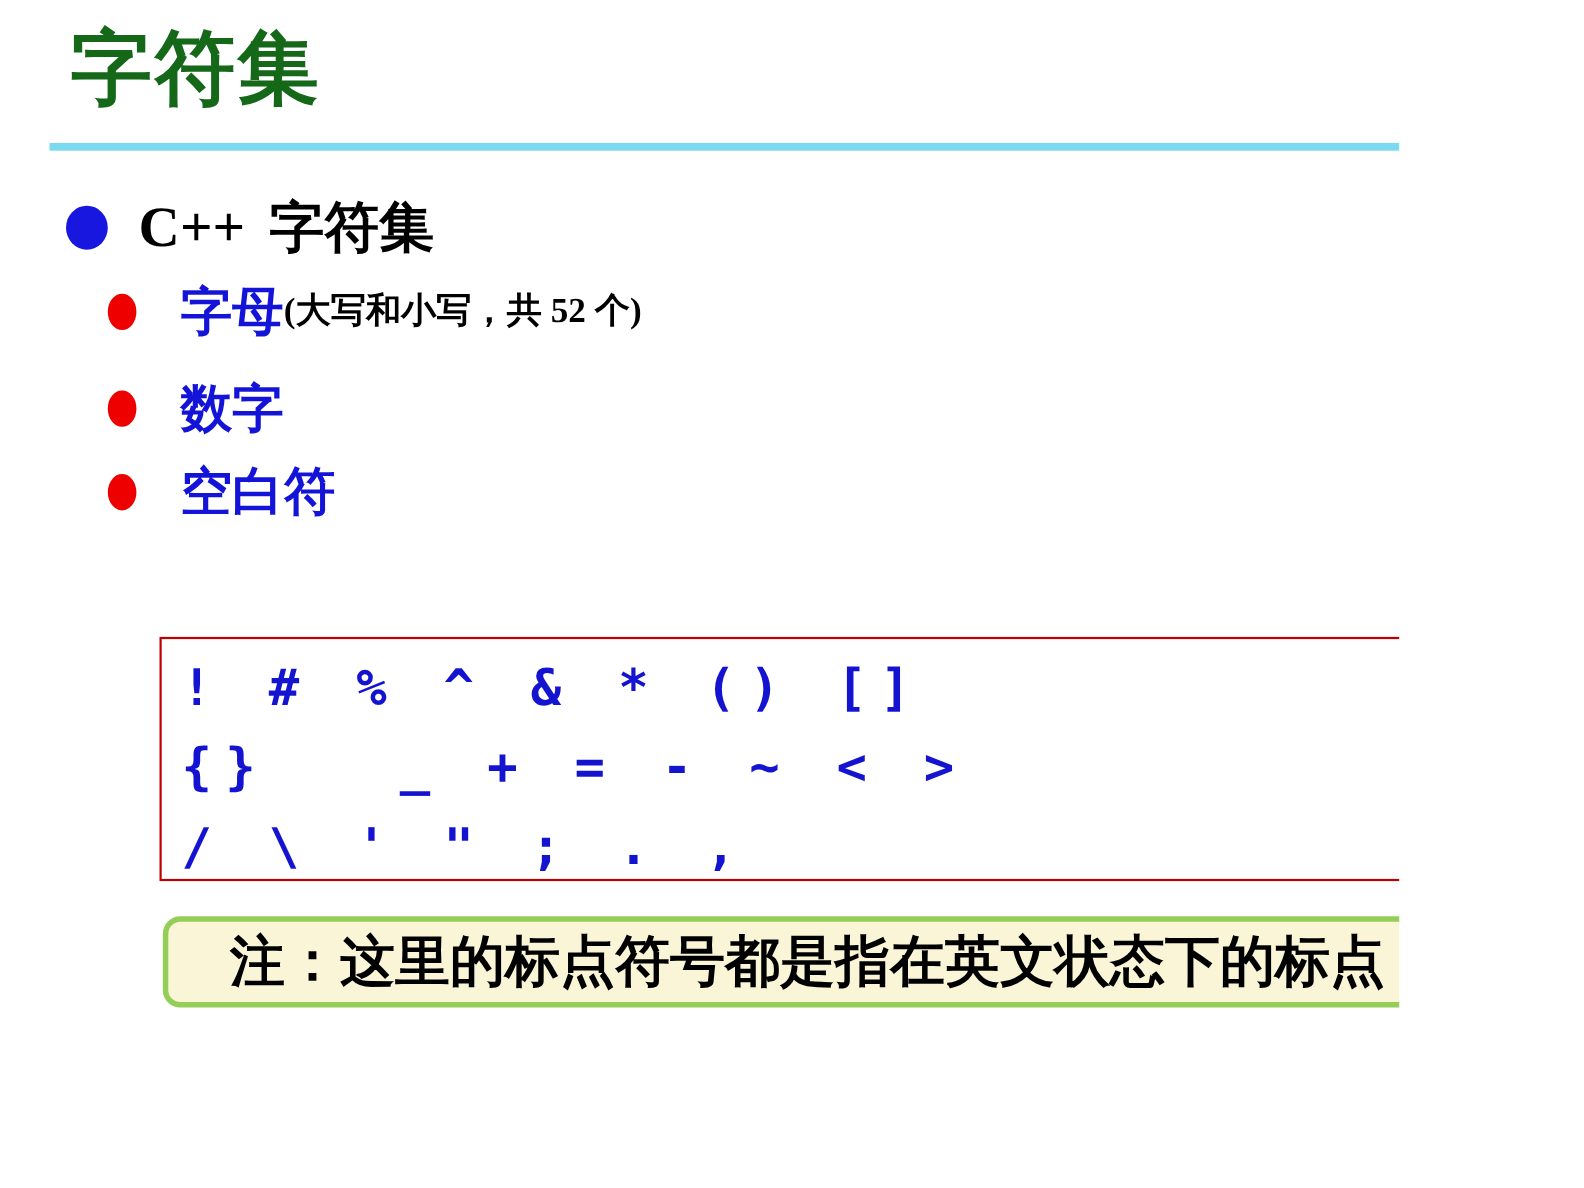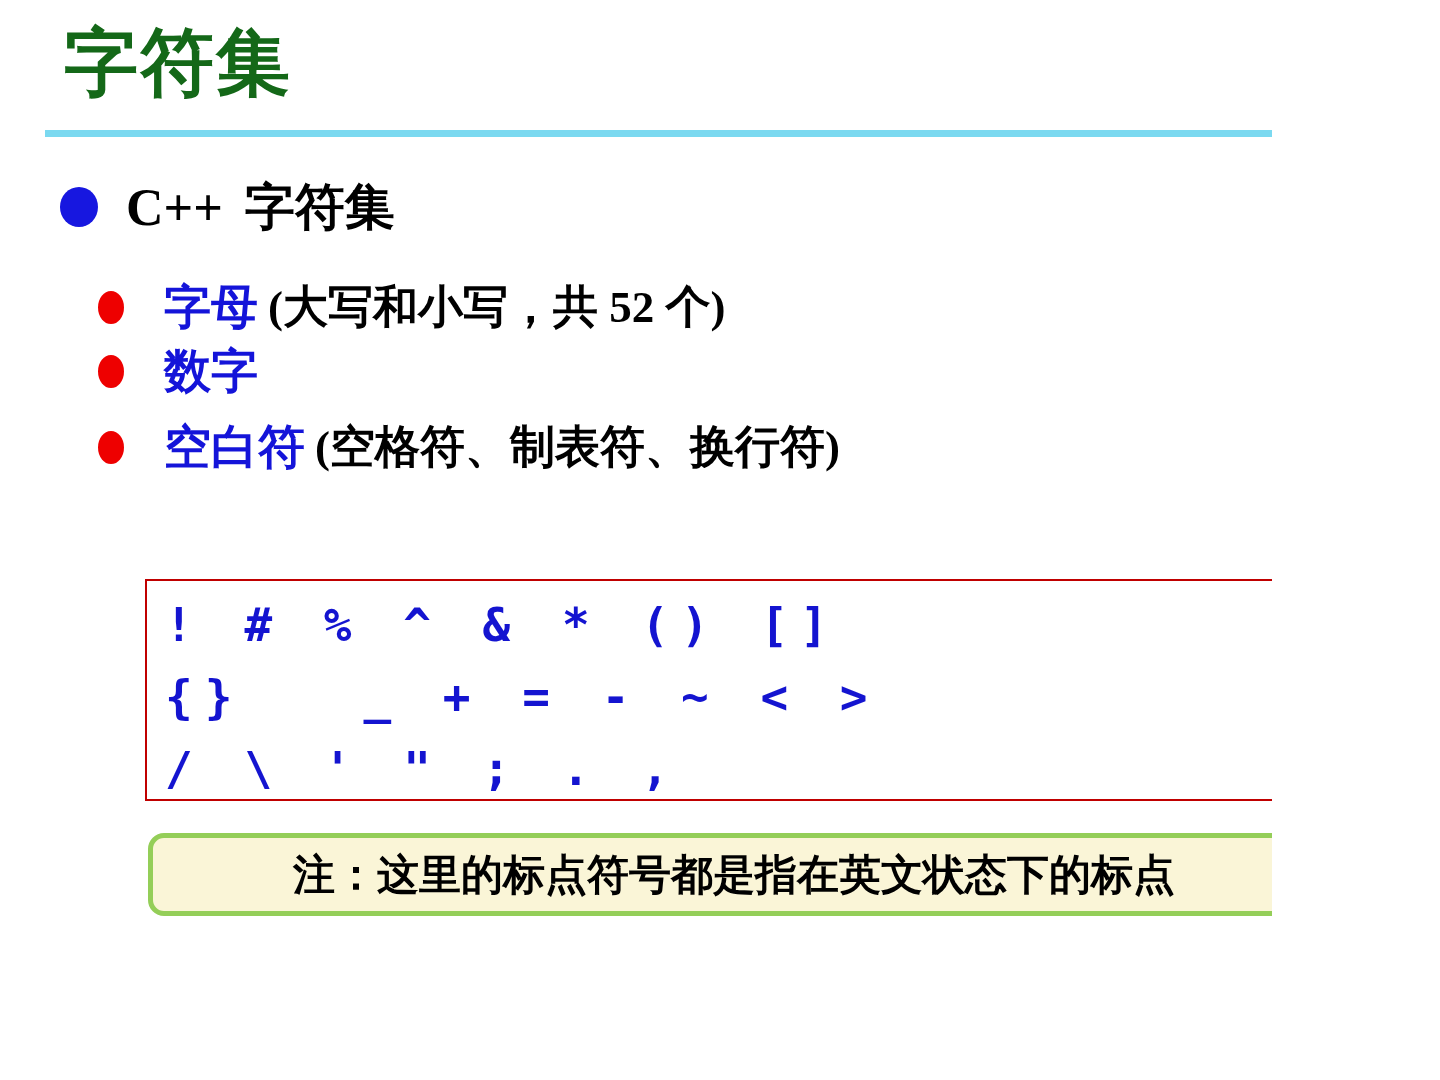--- a/index.html
+++ b/index.html
@@ -72,21 +72,21 @@
     color: var(--text-black);
     margin-left: 22px;
   }
   .sub-item {
     position: absolute;
     left: 98px;
     display: flex;
     align-items: center;
     height: 62px;
   }
-  .sub-item.i0 { top: 276px; justify-content: center; }
+  .sub-item.i0 { top: 252px; justify-content: center; }
   .sub-item.i1 { top: 340px; }
   .sub-item.i2 { top: 416px; }
   .sub-item.i3 { top: 492px; }
   .dot-red {
     width: 26px;
     height: 33px;
     border-radius: 50%;
     background: var(--bullet-red);
     margin-right: 40px;
     flex: 0 0 auto;
@@ -98,25 +98,24 @@
     white-space: pre;
   }
   .conj {
     font-size: 47px;
     font-weight: bold;
     color: var(--text-black);
     white-space: pre;
   }
   .detail {
     font-family: "Liberation Serif", "DejaVu Serif", serif;
-    font-size: 45px;
-    font-weight: bold;
-    color: var(--text-black);
-    white-space: pre;
-    margin-left: 10px;
+    font-size: 32px;
+    font-weight: bold;
+    color: var(--text-black);
+    white-space: pre;
   }
   .symbol-box {
     position: absolute;
     left: 145px;
     top: 579px;
     width: 1177px;
     height: 222px;
     border: 2px solid var(--box-border-red);
     background: #ffffff;
     padding: 8px 0 0 18px;
@@ -137,21 +136,21 @@
     width: 1172px;
     height: 83px;
     background: var(--note-bg);
     border: 5px solid var(--note-border-green);
     border-radius: 16px;
     display: flex;
     align-items: center;
     justify-content: center;
   }
   .note-text {
-    font-size: 42px;
+    font-size: 50px;
     font-weight: bold;
     color: var(--text-black);
     white-space: pre;
   }
   .page-number {
     position: absolute;
     left: 1308px;
     top: 1022px;
     font-family: "DejaVu Sans Mono", "Liberation Mono", monospace;
     font-size: 44px;
@@ -180,21 +179,20 @@
   </div>
 
   <div class="sub-item i1">
     <span class="dot-red"></span>
     <span class="kw">数字</span>
   </div>
 
   <div class="sub-item i2">
     <span class="dot-red"></span>
     <span class="kw">空白符</span>
-    <span class="detail">(空格符、制表符、换行符)</span>
   </div>
 
 
   <div class="symbol-box">
     <div class="sym-row">! # % ^ &amp; * () []</div>
     <div class="sym-row">{}   _ + = - ~ &lt; &gt;</div>
     <div class="sym-row">/ \ ' " ; . ,</div>
   </div>
 
   <div class="note-box">

